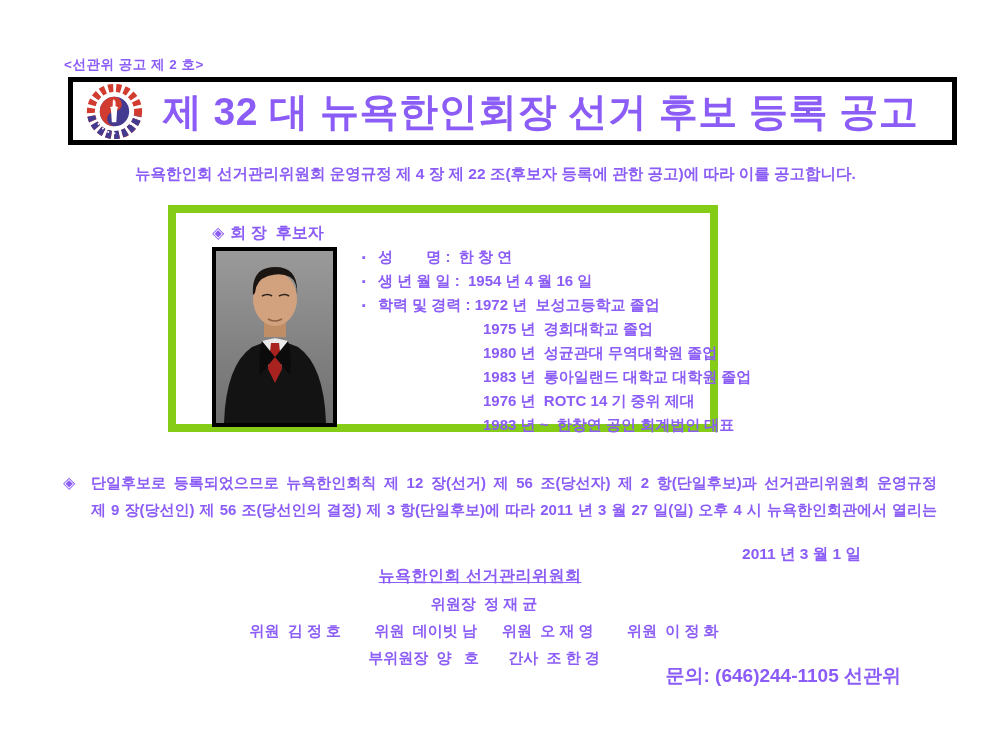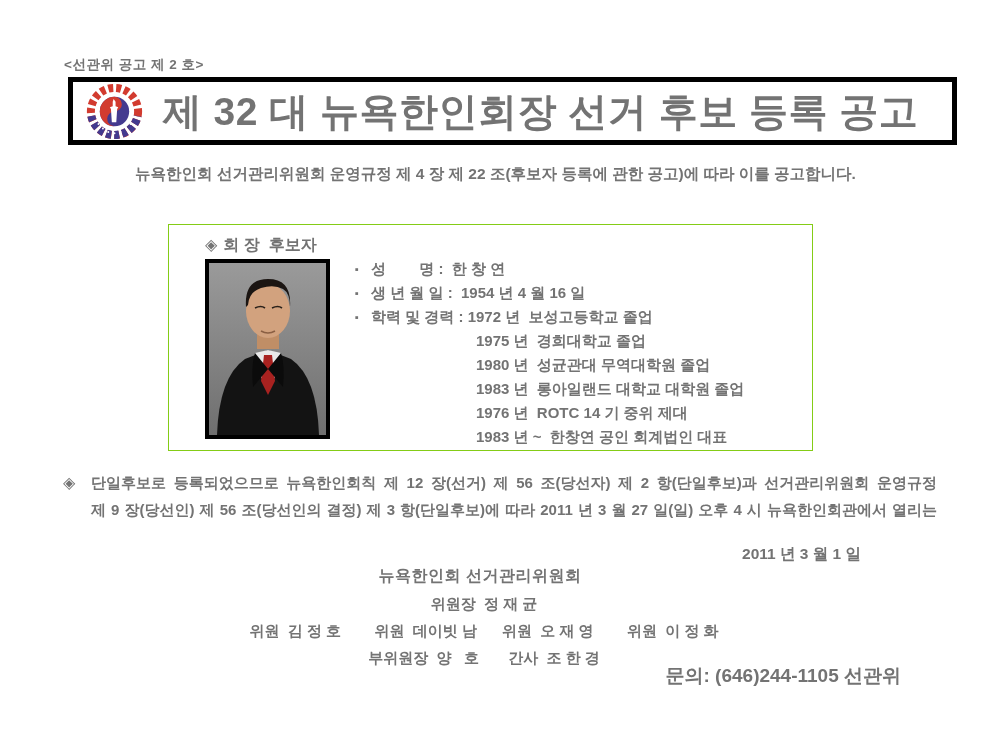--- a/index.html
+++ b/index.html
@@ -1,37 +1,37 @@
 <!DOCTYPE html>
 <html><head>
 <meta charset="utf-8">
 <style>
   html,body{margin:0;padding:0;background:#fff;}
   .page{
     position:relative;width:991px;height:745px;background:#fff;overflow:hidden;
     font-family:"Liberation Sans","DejaVu Sans",sans-serif;
-    color:#737373;font-weight:700;
+    color:#8b5cf6;font-weight:700;
   }
   .pre{white-space:pre;}
   
   .notice-no{position:absolute;left:64px;top:56px;font-size:13.5px;letter-spacing:0.5px;}
   
   .header-box{
     position:absolute;left:68px;top:77px;width:889px;height:68px;
     border:5px solid #000;box-sizing:border-box;
     display:flex;align-items:center;
   }
   .logo{flex:0 0 auto;margin-left:13px;width:57px;height:57px;}
   .header-title{flex:1;text-align:center;font-size:39px;letter-spacing:0.5px;line-height:1;padding-right:14px;}
   
   .intro{position:absolute;left:0;top:160px;width:991px;text-align:center;font-size:15.5px;line-height:27px;}
   
   .cand-box{
-    position:absolute;left:168px;top:224px;width:645px;height:227px;
-    border:1px solid #84cc16;box-sizing:border-box;
+    position:absolute;left:168px;top:205px;width:550px;height:227px;
+    border:8px solid #84cc16;box-sizing:border-box;
   }
   .cand-heading{position:absolute;left:36px;top:10px;font-size:16px;}
   .cand-heading .diamond{margin-right:6px;}
   .photo{
     position:absolute;left:36px;top:34px;width:125px;height:180px;
     border:4px solid #000;box-sizing:border-box;background:#8f8f8f;
   }
   .photo svg{display:block;width:117px;height:172px;}
   .details{position:absolute;left:186px;top:32px;font-size:15px;}
   .drow{line-height:24px;height:24px;display:flex;}
@@ -39,21 +39,21 @@
   .drow.cont{padding-left:121px;}
   
   .notice{position:absolute;left:63px;top:470px;width:874px;display:flex;font-size:15px;line-height:26.5px;}
   .notice-bullet{flex:0 0 28px;font-size:16px;}
   .notice-lines{flex:1;}
   .jline{text-align:justify;text-align-last:justify;}
   
   .date-line{position:absolute;top:544px;right:130px;font-size:15.5px;}
   
   .committee{position:absolute;left:0;top:566px;width:960px;text-align:center;}
-  .committee .cname{font-size:16px;letter-spacing:0.5px;margin-bottom:8px;}
+  .committee .cname{font-size:16px;letter-spacing:0.5px;margin-bottom:8px;text-decoration:underline;}
   .committee .crow{font-size:15px;margin-bottom:8px;margin-left:8px;}
   .contact-line{position:absolute;top:663px;right:90px;font-size:19px;}
 </style>
 </head>
 <body>
 
 <div class="page">
 
   <div class="notice-no">&lt;선관위 공고 제 2 호&gt;</div>
 

